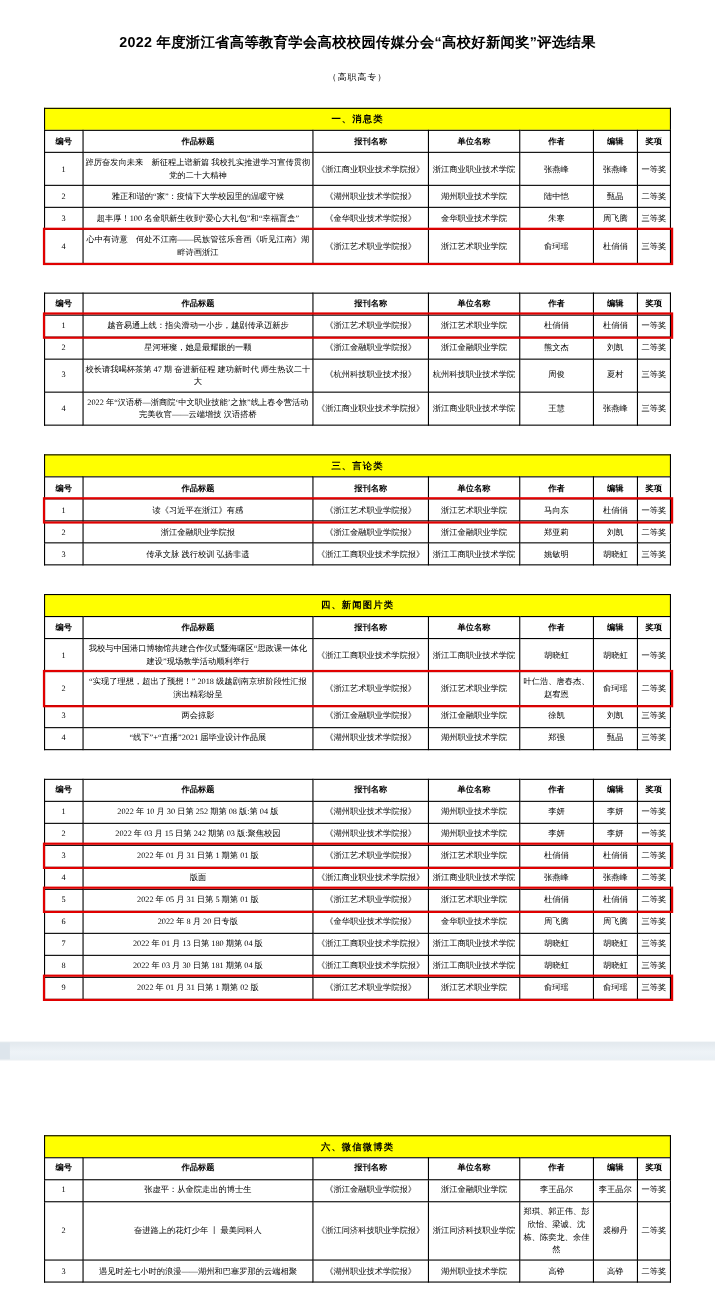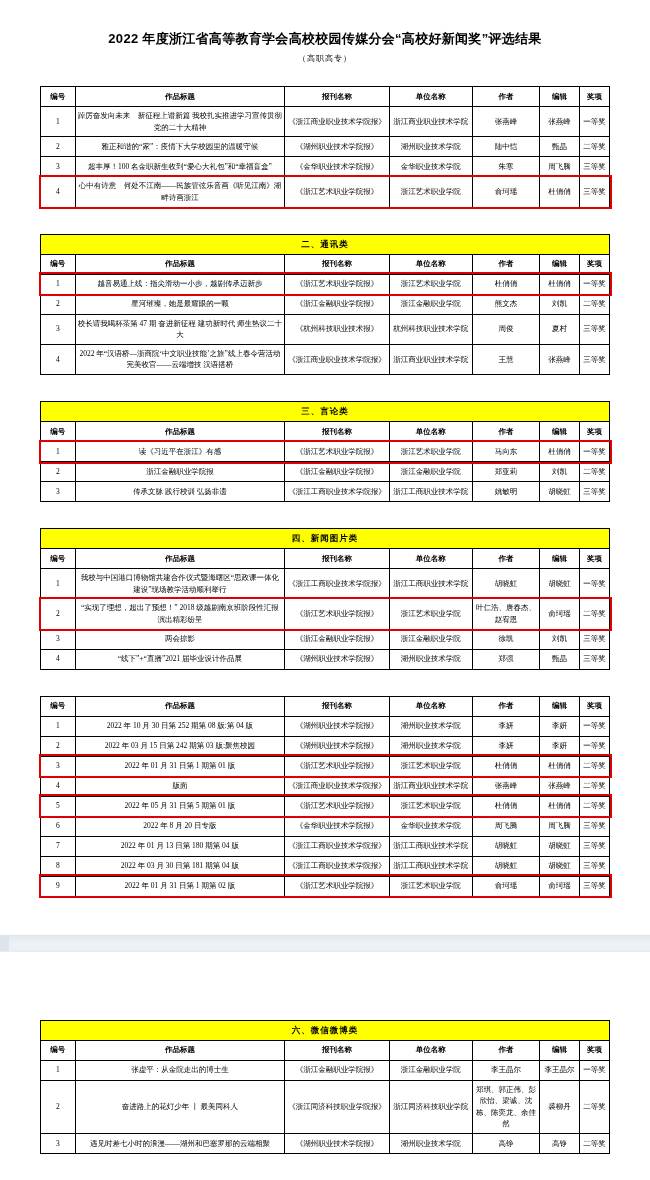--- a/index.html
+++ b/index.html
@@ -14,21 +14,21 @@
   .doc-title {
     text-align: center;
     font-family: "Liberation Sans", sans-serif;
     font-weight: bold;
     font-size: 13px;
     letter-spacing: 0.3px;
   }
   .doc-subtitle {
     text-align: center;
     font-size: 8px;
-    margin-top: 5px;
+    margin-top: 17px;
     letter-spacing: 1px;
   }
   .sections { margin-top: 22px; }
   .section { width: 570px; margin: 0 auto 26px auto; }
   .cat {
     background: var(--cat-bg, #ffff00);
     border: 1px solid #000;
     border-bottom: none;
     text-align: center;
     font-family: "Liberation Sans", sans-serif;
@@ -82,20 +82,21 @@
   .page2 { padding-top: 46px; }
 </style>
 </head>
 <body>
 
 <div class="page1">
   <h1 class="doc-title">2022 年度浙江省高等教育学会高校校园传媒分会“高校好新闻奖”评选结果</h1>
   <div class="doc-subtitle">（高职高专）</div>
   <div class="sections" id="sections-p1">
       <div class="section">
+        <div class="cat">一、消息类</div>
         <table>
           <thead>
             <tr>
               <th>编号</th>
               <th>作品标题</th>
               <th>报刊名称</th>
               <th>单位名称</th>
               <th>作者</th>
               <th>编辑</th>
               <th>奖项</th>
@@ -135,21 +136,20 @@
               <td>《浙江艺术职业学院报》</td>
               <td>浙江艺术职业学院</td>
               <td>俞珂瑶</td>
               <td>杜俏俏</td>
               <td>三等奖</td>
             </tr>
           </tbody>
         </table>
       </div>
       <div class="section">
-        <div class="cat">二、通讯类</div>
         <table>
           <thead>
             <tr>
               <th>编号</th>
               <th>作品标题</th>
               <th>报刊名称</th>
               <th>单位名称</th>
               <th>作者</th>
               <th>编辑</th>
               <th>奖项</th>

